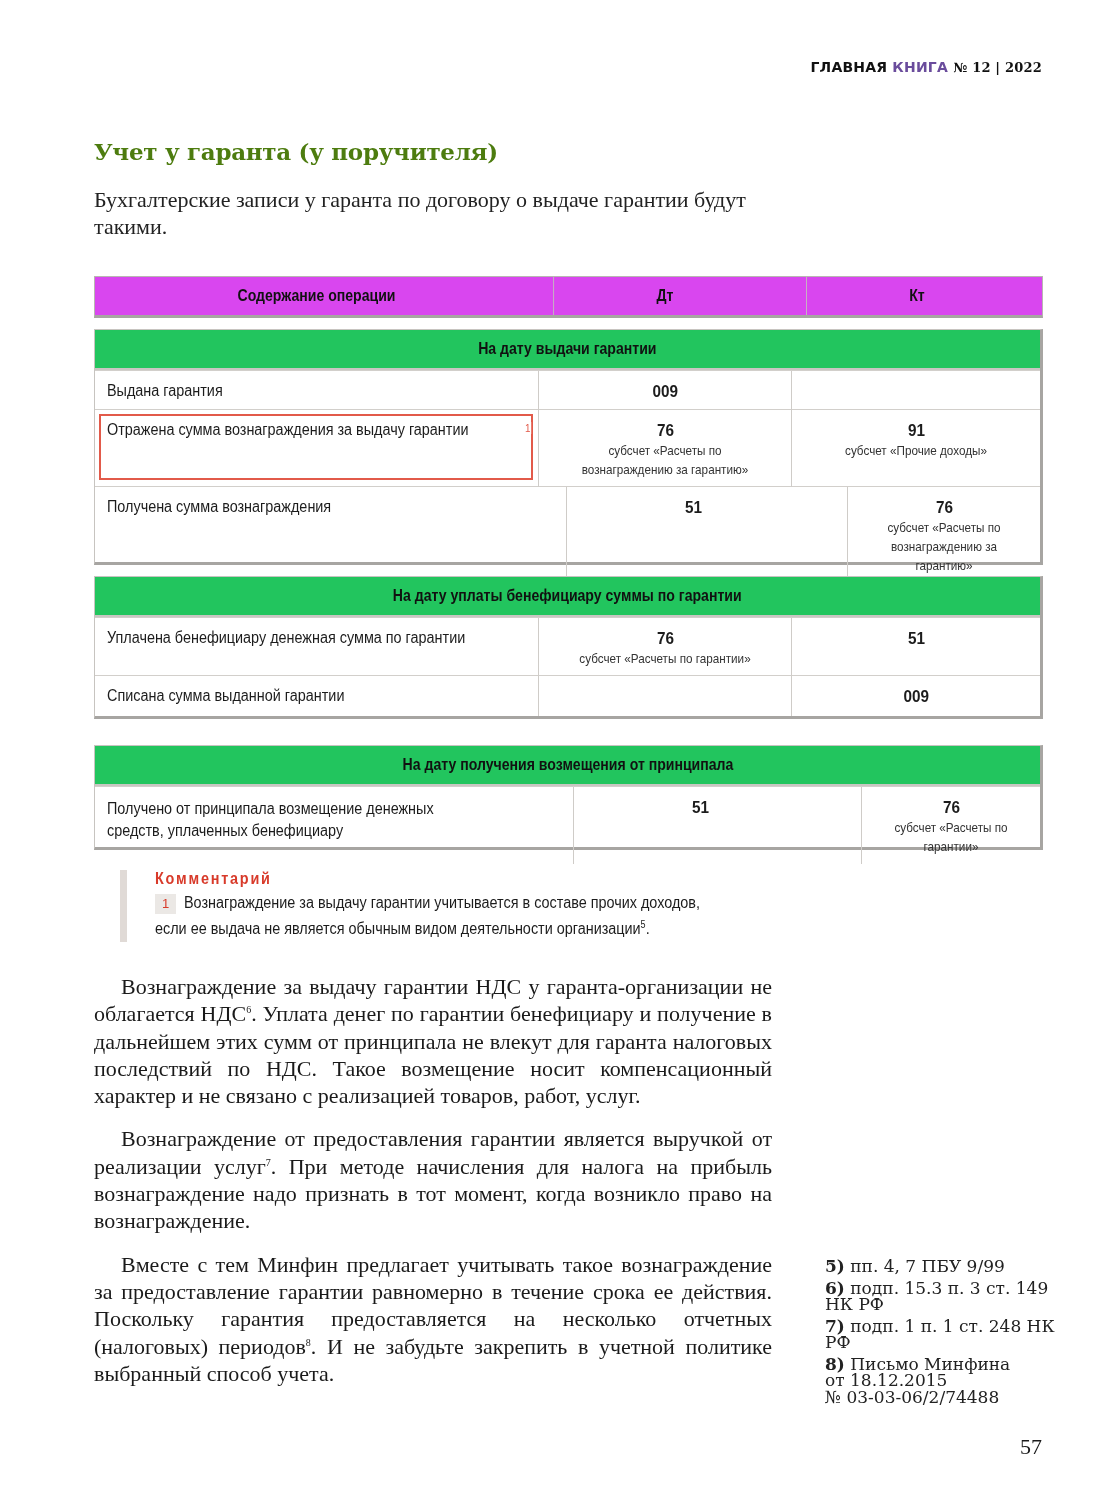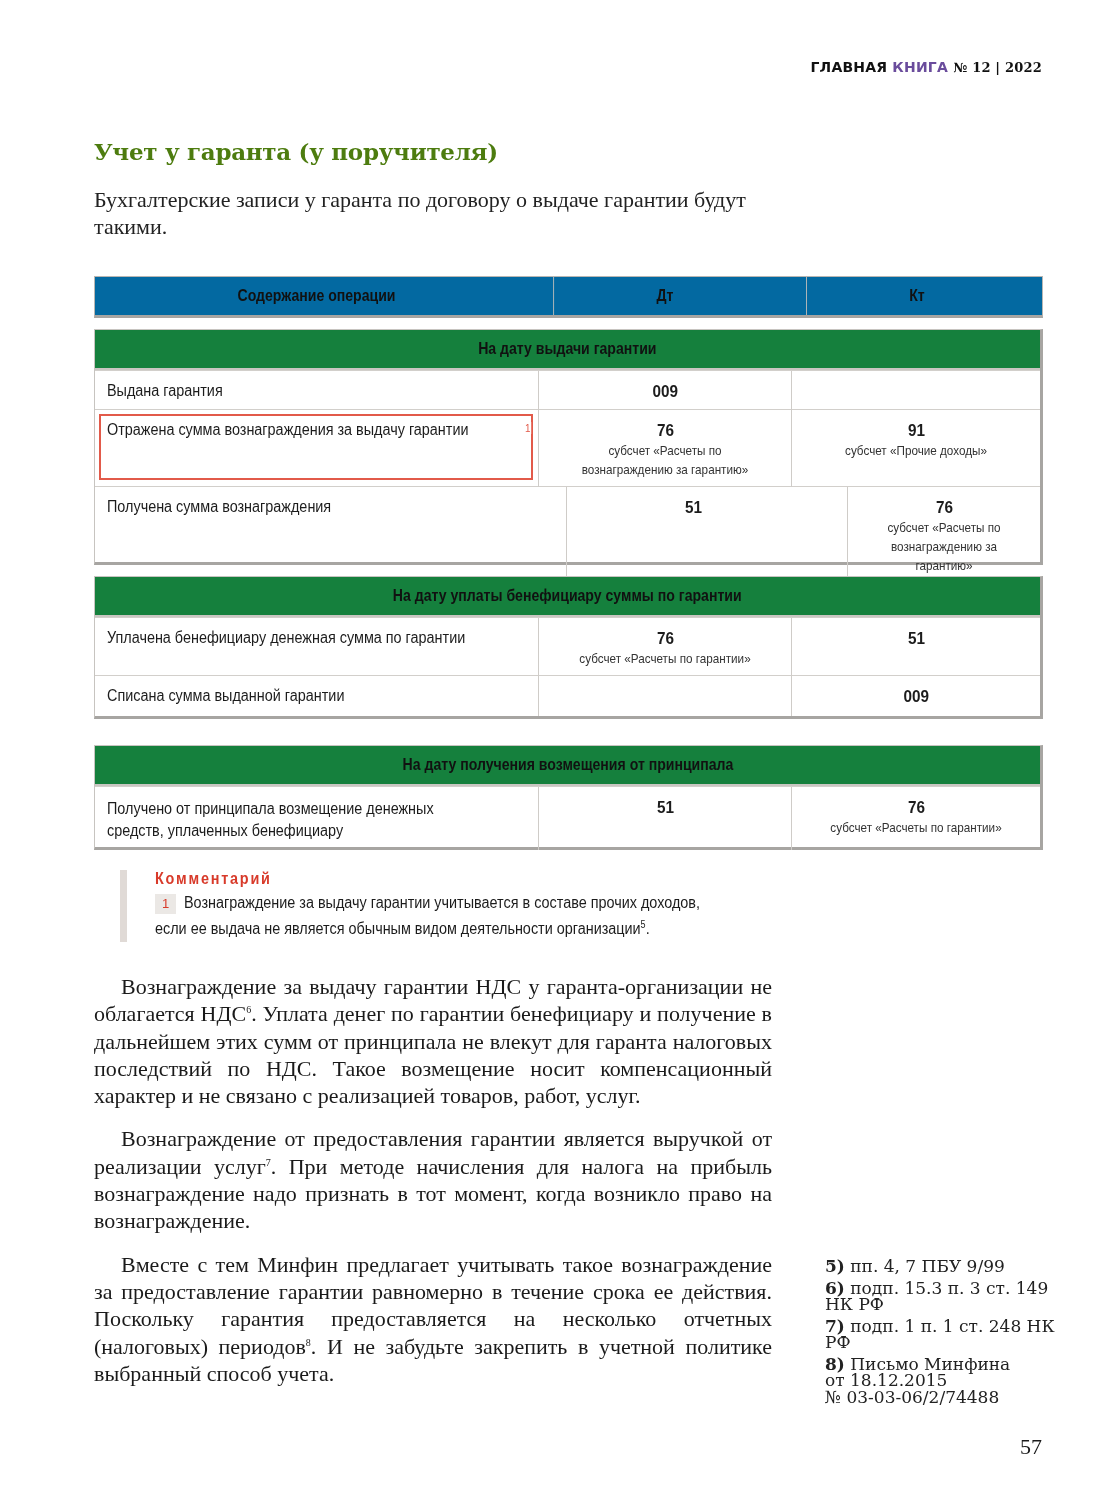--- a/index.html
+++ b/index.html
@@ -20,35 +20,35 @@
       letter-spacing: -0.3px;
     }
     .intro {
       position: absolute; left: 94px; top: 186px; width: 690px;
       font-family: "Liberation Serif", serif; font-size: 22px; line-height: 27px; color: #222;
     }
 
     
     .tbl { position: absolute; left: 94px; width: 949px; font-family: "Liberation Sans", sans-serif; }
     .tbl-header {
-      top: 276px; height: 42px; background: #0369a1;
+      top: 276px; height: 42px; background: #d946ef;
       border: 1px solid #b9b6b2; border-bottom: 3px solid #a7a5a2;
       display: grid; grid-template-columns: 443px 253px 1fr;
     }
     .tbl-header > div {
       display: flex; align-items: center; justify-content: center;
       font-weight: bold; font-size: 16px; color: #111; transform: scaleX(0.88);
     }
     .tbl-header > div + div { border-left: 1px solid #c3c0bc; }
 
     .group {
       border: 1px solid #c7c4c0; border-bottom: 3px solid #a7a5a2; border-right: 3px solid #a7a5a2;
     }
     .group-title {
-      height: 40px; background: #15803d; border-bottom: 2px solid #c9c6c2;
+      height: 40px; background: #22c55e; border-bottom: 2px solid #c9c6c2;
       display: flex; align-items: center; justify-content: center;
       font-weight: bold; font-size: 16px; color: #111;
     }
     .group-title span { display: inline-block; transform: scaleX(0.88); }
     .row { display: grid; grid-template-columns: 443px 253px 1fr; border-top: 1px solid #d2cfcb; }
     .row:first-of-type { border-top: none; }
     .cell { padding: 11px 12px 8px; font-size: 16px; color: #1c1c1c; }
     .cell + .cell { border-left: 1px solid #cfccc8; text-align: center; }
     .desc { transform-origin: left top; }
     .desc span { display: inline-block; transform: scaleX(0.9); transform-origin: left center; white-space: nowrap; }
@@ -159,21 +159,21 @@
     <div class="cell desc"><span>Списана сумма выданной гарантии</span></div>
     <div class="cell"></div>
     <div class="cell"><span class="acct">009</span></div>
   </div>
 </div>
 
 <div class="tbl group" style="top:728px;margin-top:17px;">
   <div class="group-title">
       <span>На дату получения возмещения от принципала</span>
     </div>
-  <div class="row" style="height:61px;">
+  <div class="row" style="height:61px;gap:35px;">
     <div class="cell desc" style="line-height:22px;">
       <span>Получено от принципала возмещение денежных</span><br>
       <span>средств, уплаченных бенефициару</span>
     </div>
     <div class="cell"><span class="acct">51</span></div>
     <div class="cell">
       <span class="acct">76</span>
       <span class="sub">субсчет «Расчеты по гарантии»</span>
     </div>
   </div>

